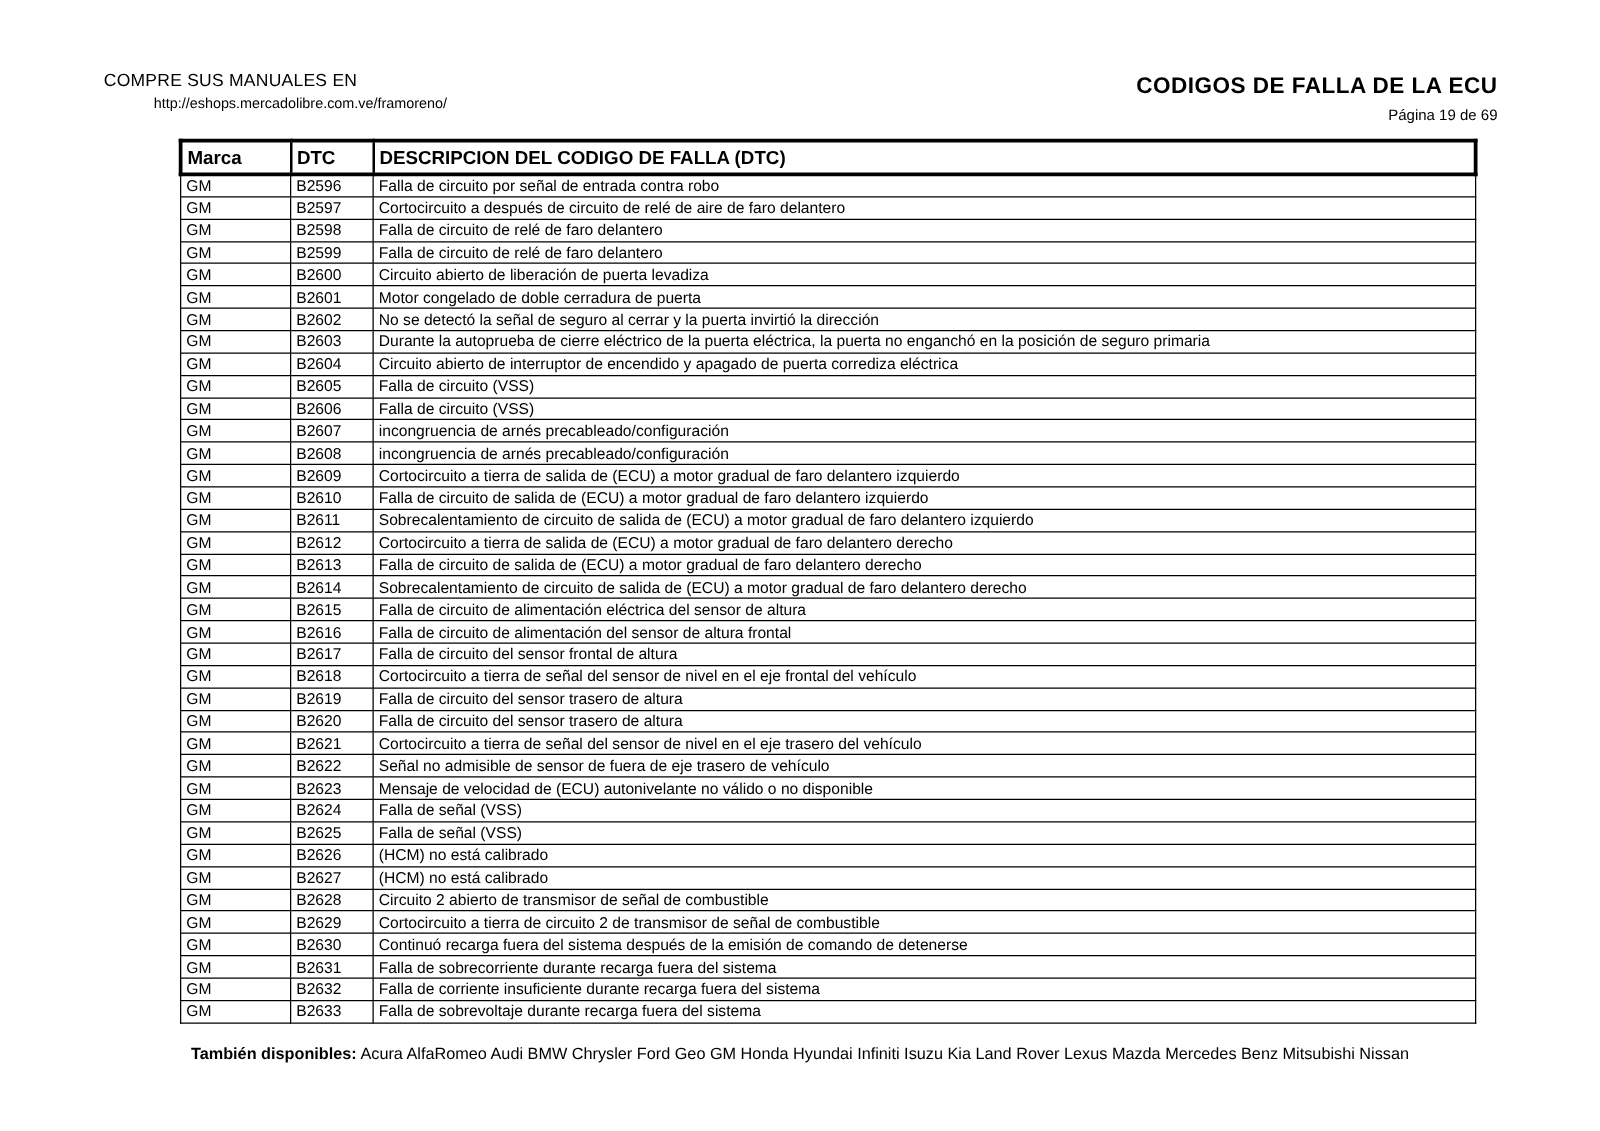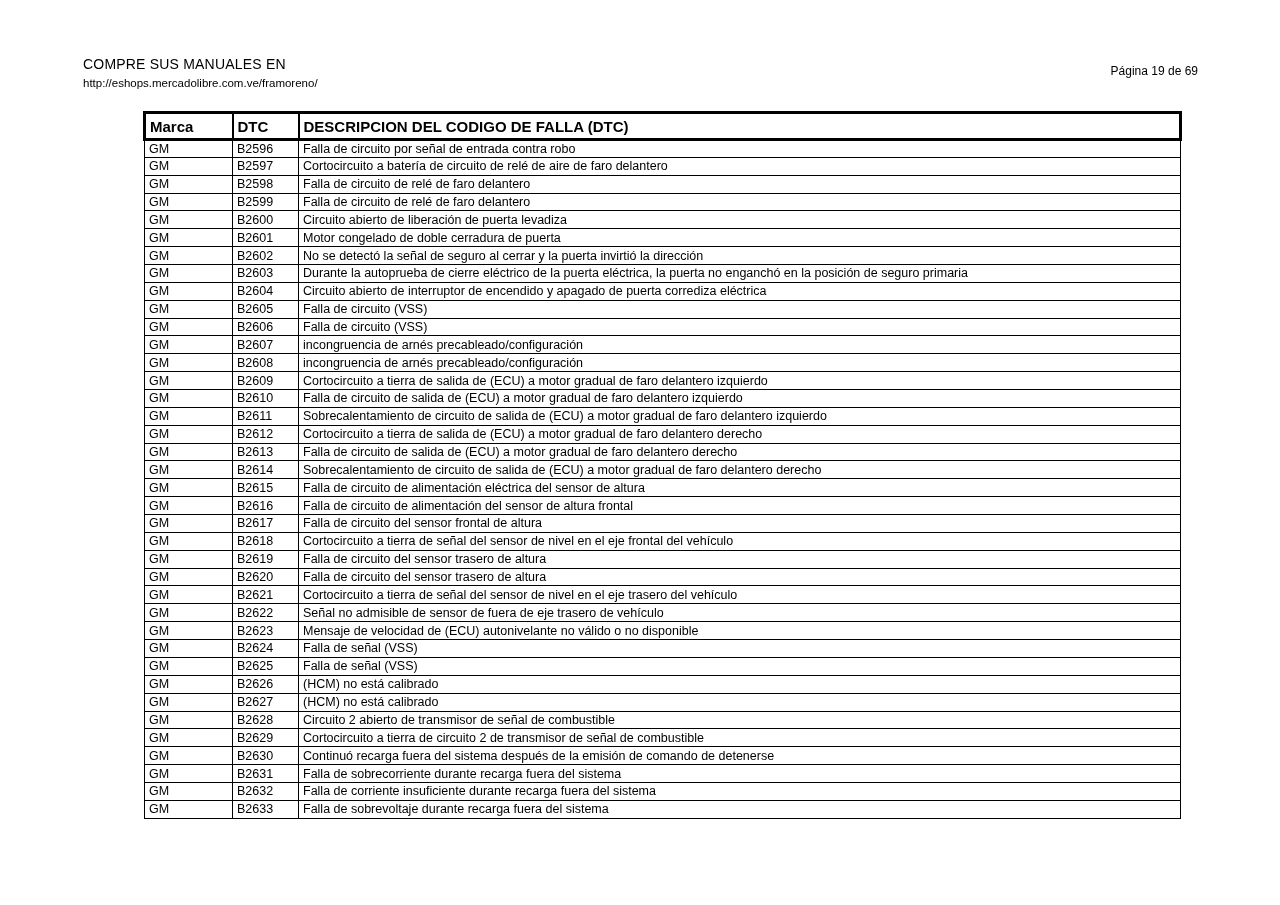--- a/index.html
+++ b/index.html
@@ -12,21 +12,21 @@
     overflow: hidden;
   }
   
   .promo-block {
     position: absolute; left: 83px; top: 56px;
   }
   .promo-title {
     font-size: 14px; font-weight: normal; letter-spacing: 0.2px;
   }
   .promo-url {
-    font-size: 11.5px; margin-top: 5px;
+    font-size: 11.5px; margin-top: 5px; margin-left: 40px;
   }
   .title-block {
     position: absolute; right: 82px; top: 58px; text-align: right;
   }
   .doc-title {
     font-size: 18px; font-weight: bold; letter-spacing: 0.4px;
   }
   .page-indicator {
     font-size: 12px; margin-top: 6px;
   }
@@ -67,20 +67,21 @@
 </style>
 </head>
 <body>
 
 <div class="promo-block">
   <div class="promo-title">COMPRE SUS MANUALES EN</div>
   <div class="promo-url">http://eshops.mercadolibre.com.ve/framoreno/</div>
 </div>
 
 <div class="title-block">
+  <div class="doc-title">CODIGOS DE FALLA DE LA ECU</div>
   <div class="page-indicator">Página 19 de 69</div>
 </div>
 
 <div class="dtc-table-wrap">
   <table>
     <colgroup>
       <col class="c-marca">
         <col class="c-dtc">
         <col class="c-desc">
     </colgroup>
@@ -93,21 +94,21 @@
     </thead>
     <tbody id="dtc-tbody">
         <tr>
           <td>GM</td>
           <td>B2596</td>
           <td>Falla de circuito por señal de entrada contra robo</td>
         </tr>
         <tr>
           <td>GM</td>
           <td>B2597</td>
-          <td>Cortocircuito a batería de circuito de relé de aire de faro delantero</td>
+          <td>Cortocircuito a después de circuito de relé de aire de faro delantero</td>
         </tr>
         <tr>
           <td>GM</td>
           <td>B2598</td>
           <td>Falla de circuito de relé de faro delantero</td>
         </tr>
         <tr>
           <td>GM</td>
           <td>B2599</td>
           <td>Falla de circuito de relé de faro delantero</td>
@@ -280,13 +281,14 @@
         <tr>
           <td>GM</td>
           <td>B2633</td>
           <td>Falla de sobrevoltaje durante recarga fuera del sistema</td>
         </tr>
       </tbody>
   </table>
 </div>
 
 <div class="footer-block">
+  <div><span class="footer-label">También disponibles:</span> <span>Acura AlfaRomeo Audi BMW Chrysler Ford Geo GM Honda Hyundai Infiniti Isuzu Kia Land Rover Lexus Mazda Mercedes Benz Mitsubishi Nissan</span></div>
 </div>
 
 </body></html>

